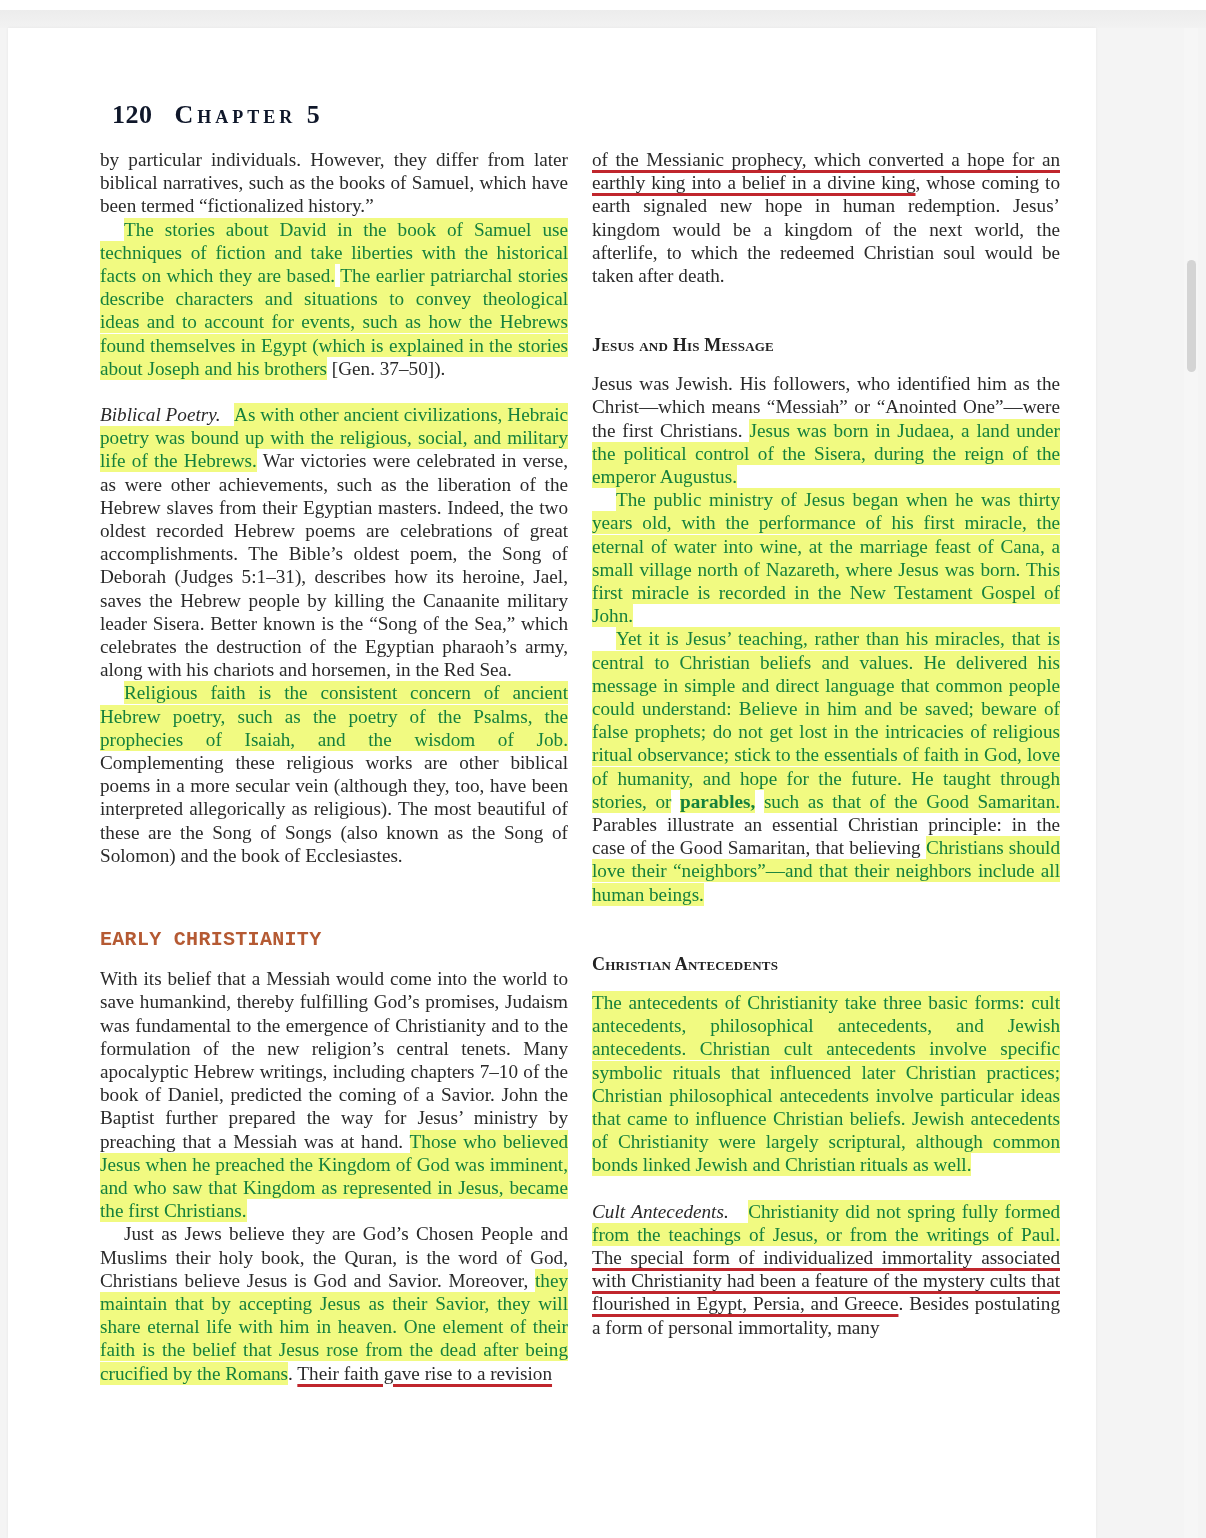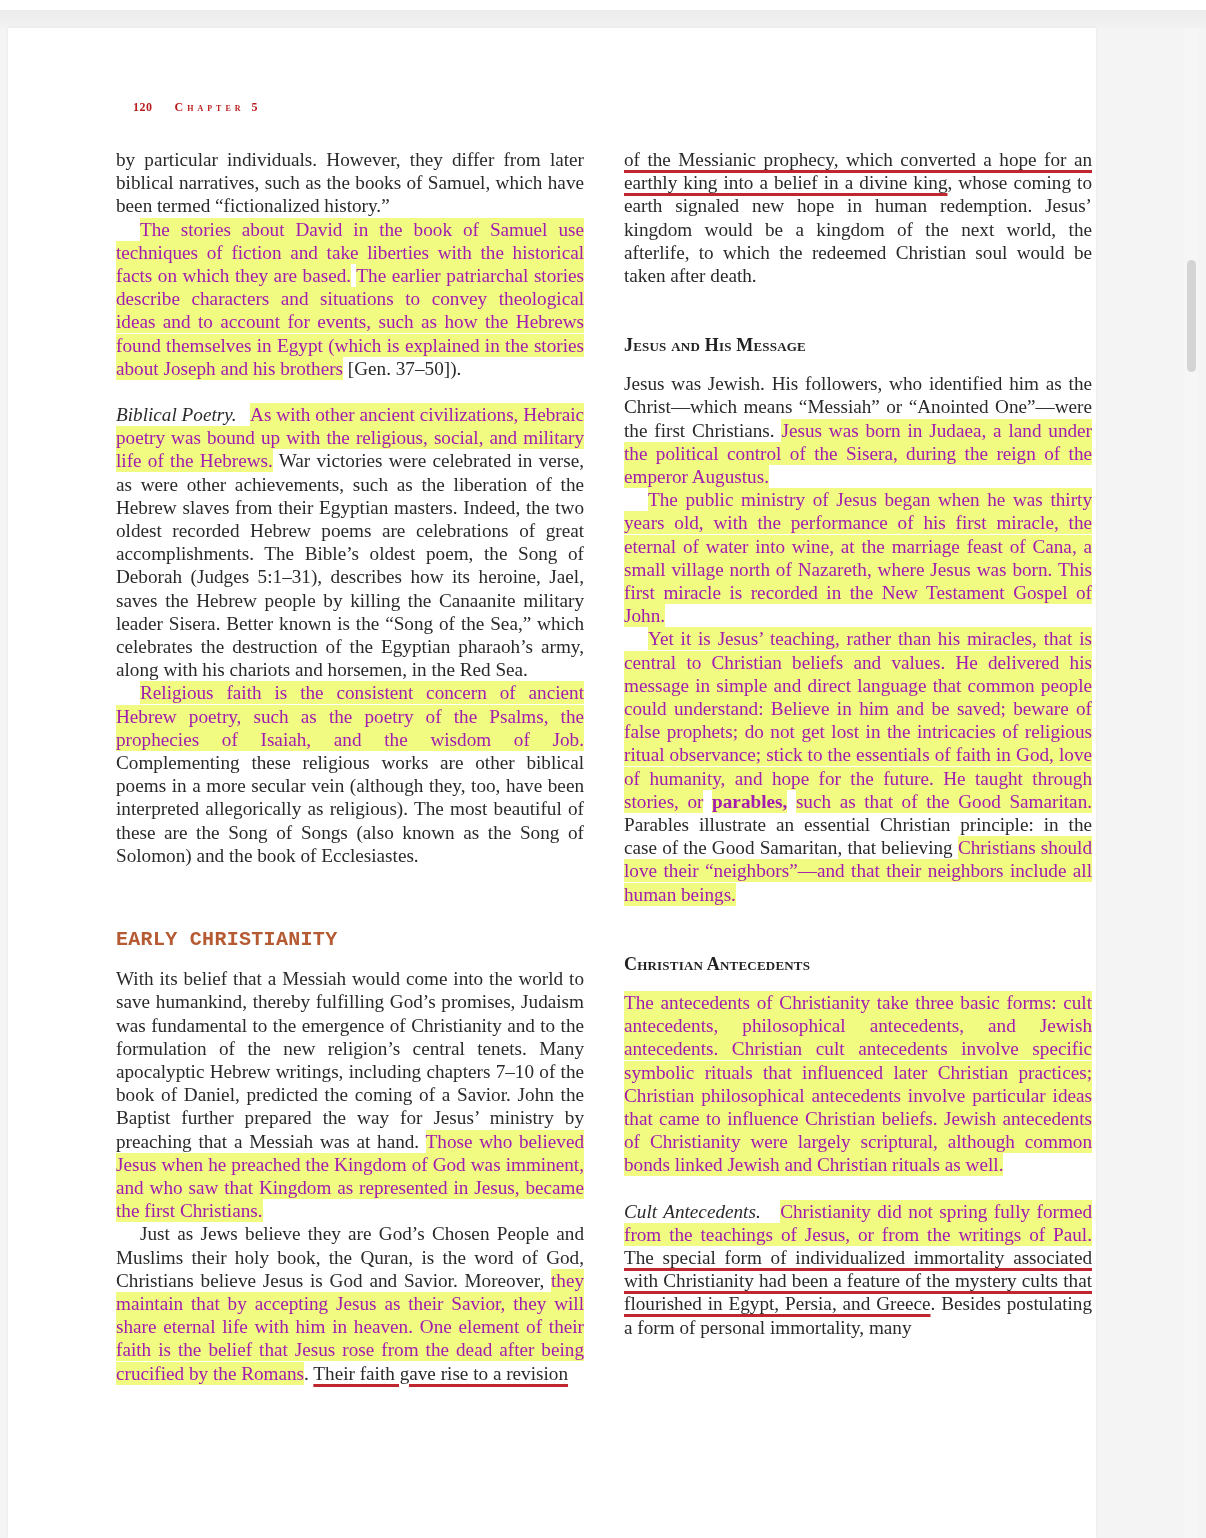--- a/index.html
+++ b/index.html
@@ -11,39 +11,38 @@
 
   .page {
     position: absolute; left: 8px; top: 28px; width: 1088px; height: 1510px;
     background: #ffffff; box-shadow: 0 0 3px rgba(0,0,0,0.06);
   }
 
   .scroll-track { position: absolute; right: 8px; top: 28px; width: 14px; height: 1510px; background: #f6f6f6; }
   .scroll-thumb { position: absolute; right: 10px; top: 260px; width: 9px; height: 112px; background: #d4d4d4; border-radius: 5px; }
 
   .running-head {
-    position: absolute; left: 112px; top: 100px; font-size: 12px; font-weight: bold; color: #b91c1c;
+    position: absolute; left: 112px; top: 100px; font-size: 26px; font-weight: bold; color: #0f172a;
     letter-spacing: 0.5px;
-    margin-left: 21px;
   }
   .running-head .chapter { margin-left: 22px; font-variant: small-caps; letter-spacing: 4px; font-weight: bold; }
 
   .col {
     position: absolute; top: 148px; width: 468px;
     font-size: 19.2px; line-height: 23.2px; text-align: justify;
   }
-  .col-left { left: 116px; }
-  .col-right { left: 624px; }
+  .col-left { left: 100px; }
+  .col-right { left: 592px; }
 
   .col p { margin: 0; }
   .indent { text-indent: 24px; }
 
   .hl {
     background: rgba(236, 248, 80, 0.72);
-    color: #a21caf;
+    color: #15803d;
     box-decoration-break: clone; -webkit-box-decoration-break: clone;
     padding: 1px 0;
   }
   .ul {
     text-decoration: underline; text-decoration-color: #c0262d; text-decoration-thickness: 3px;
     text-underline-offset: 4px;
   }
 
   .runin { font-weight: normal; font-style: italic; }
   .bold { font-weight: bold; }

